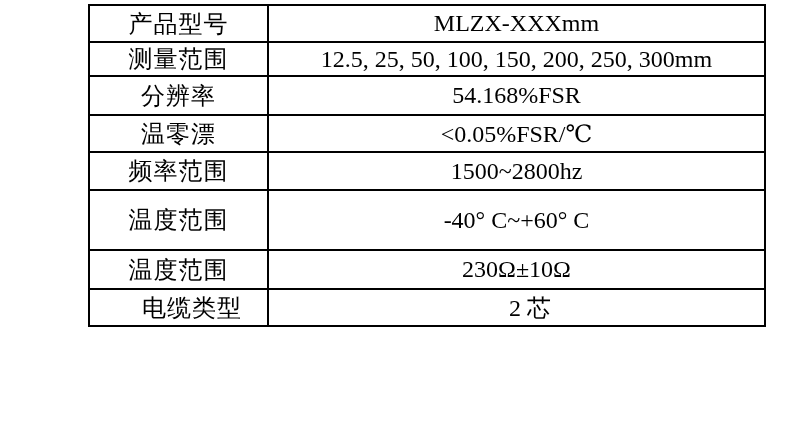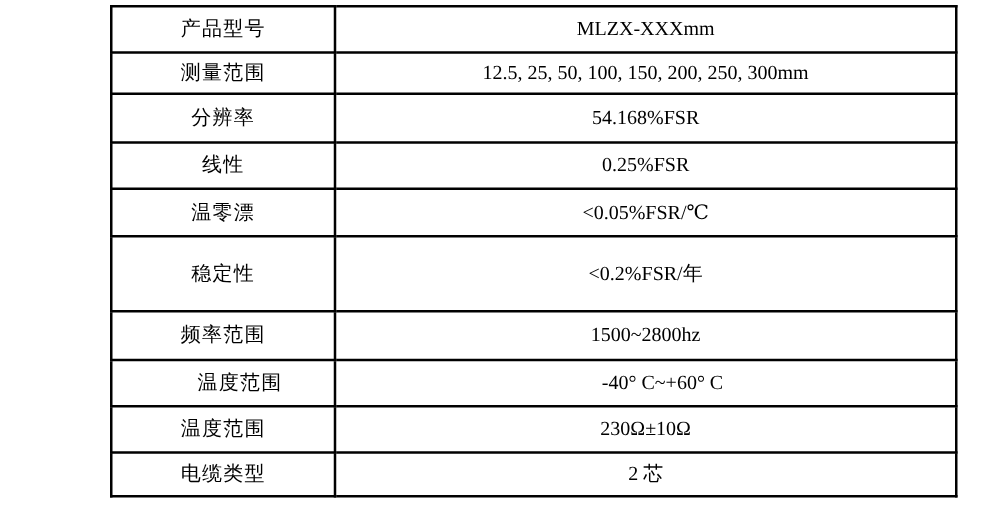--- a/index.html
+++ b/index.html
@@ -21,21 +21,21 @@
     position: absolute;
     left: 88px;
     top: 4px;
     border-collapse: collapse;
     table-layout: fixed;
     width: 672px;
   }
   table.spec td {
     border: 2px solid #000000;
     color: #000000;
-    font-size: 16px;
+    font-size: 24px;
     text-align: center;
     vertical-align: middle;
     padding: 0;
     overflow: hidden;
     white-space: nowrap;
   }
   td.label-cell {
     width: 177px;
     padding-right: 62px; 
     letter-spacing: 1px;
@@ -68,30 +68,22 @@
       </tr>
       <tr>
         <td class="label-cell">测量范围</td>
         <td class="value-cell">12.5, 25, 50, 100, 150, 200, 250, 300mm</td>
       </tr>
       <tr>
         <td class="label-cell">分辨率</td>
         <td class="value-cell">54.168%FSR</td>
       </tr>
       <tr>
-        <td class="label-cell">线性</td>
-        <td class="value-cell">0.25%FSR</td>
-      </tr>
-      <tr>
         <td class="label-cell">温零漂</td>
         <td class="value-cell">&lt;0.05%FSR/℃</td>
-      </tr>
-      <tr>
-        <td class="label-cell">稳定性</td>
-        <td class="value-cell">&lt;0.2%FSR/年</td>
       </tr>
       <tr>
         <td class="label-cell">频率范围</td>
         <td class="value-cell">1500~2800hz</td>
       </tr>
       <tr>
         <td class="label-cell">温度范围</td>
         <td class="value-cell">-40° C~+60° C</td>
       </tr>
       <tr>

